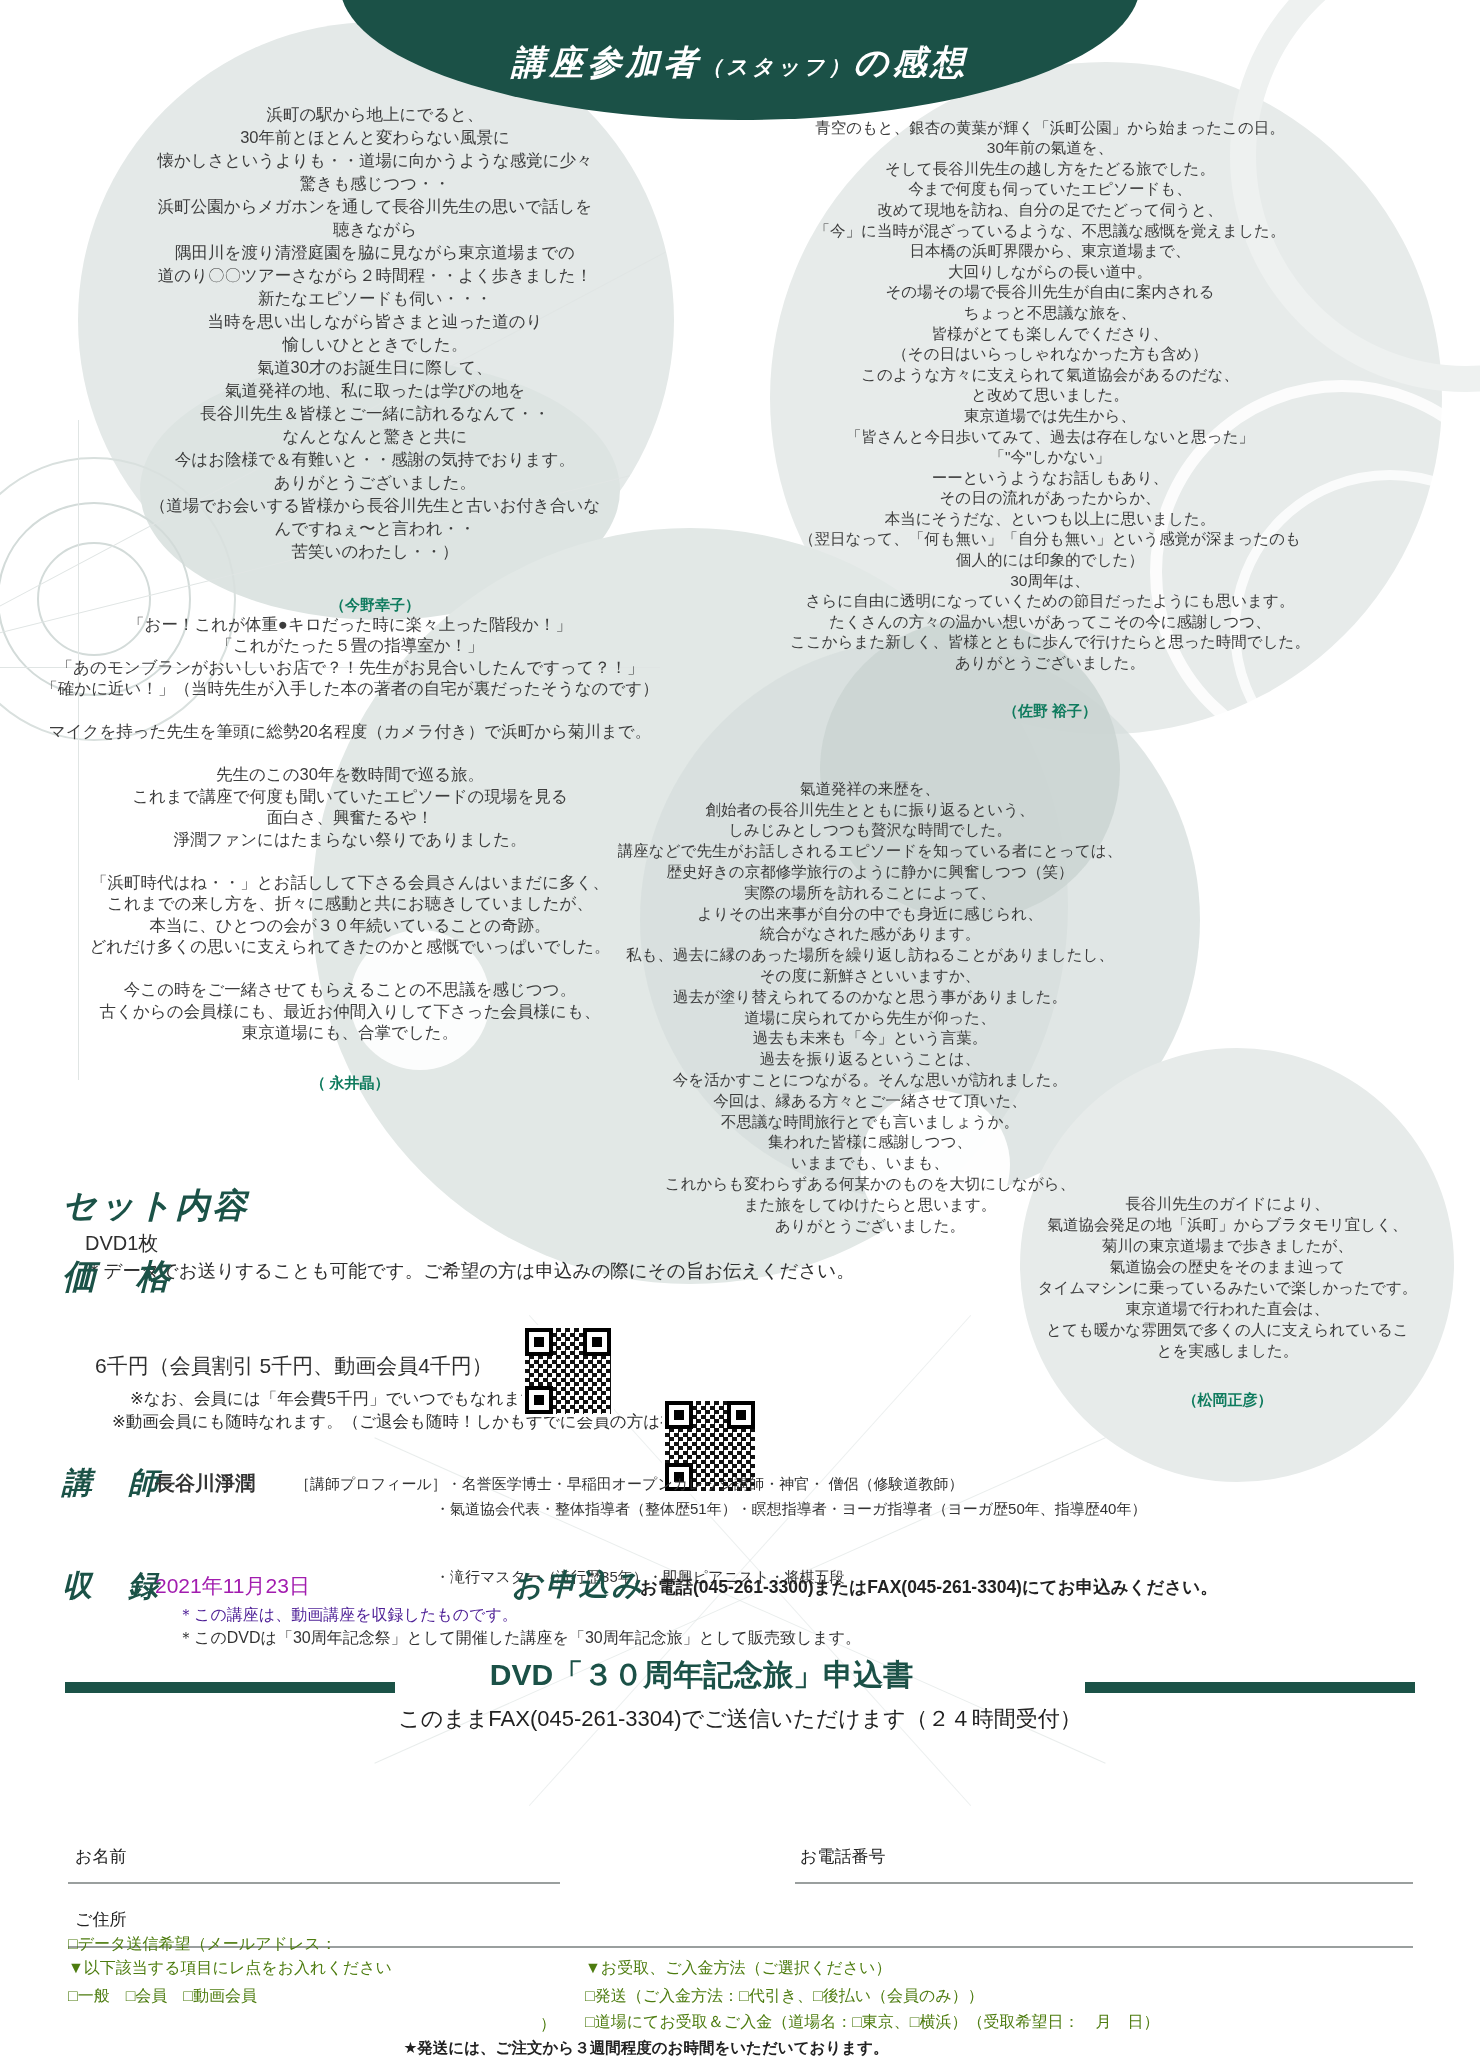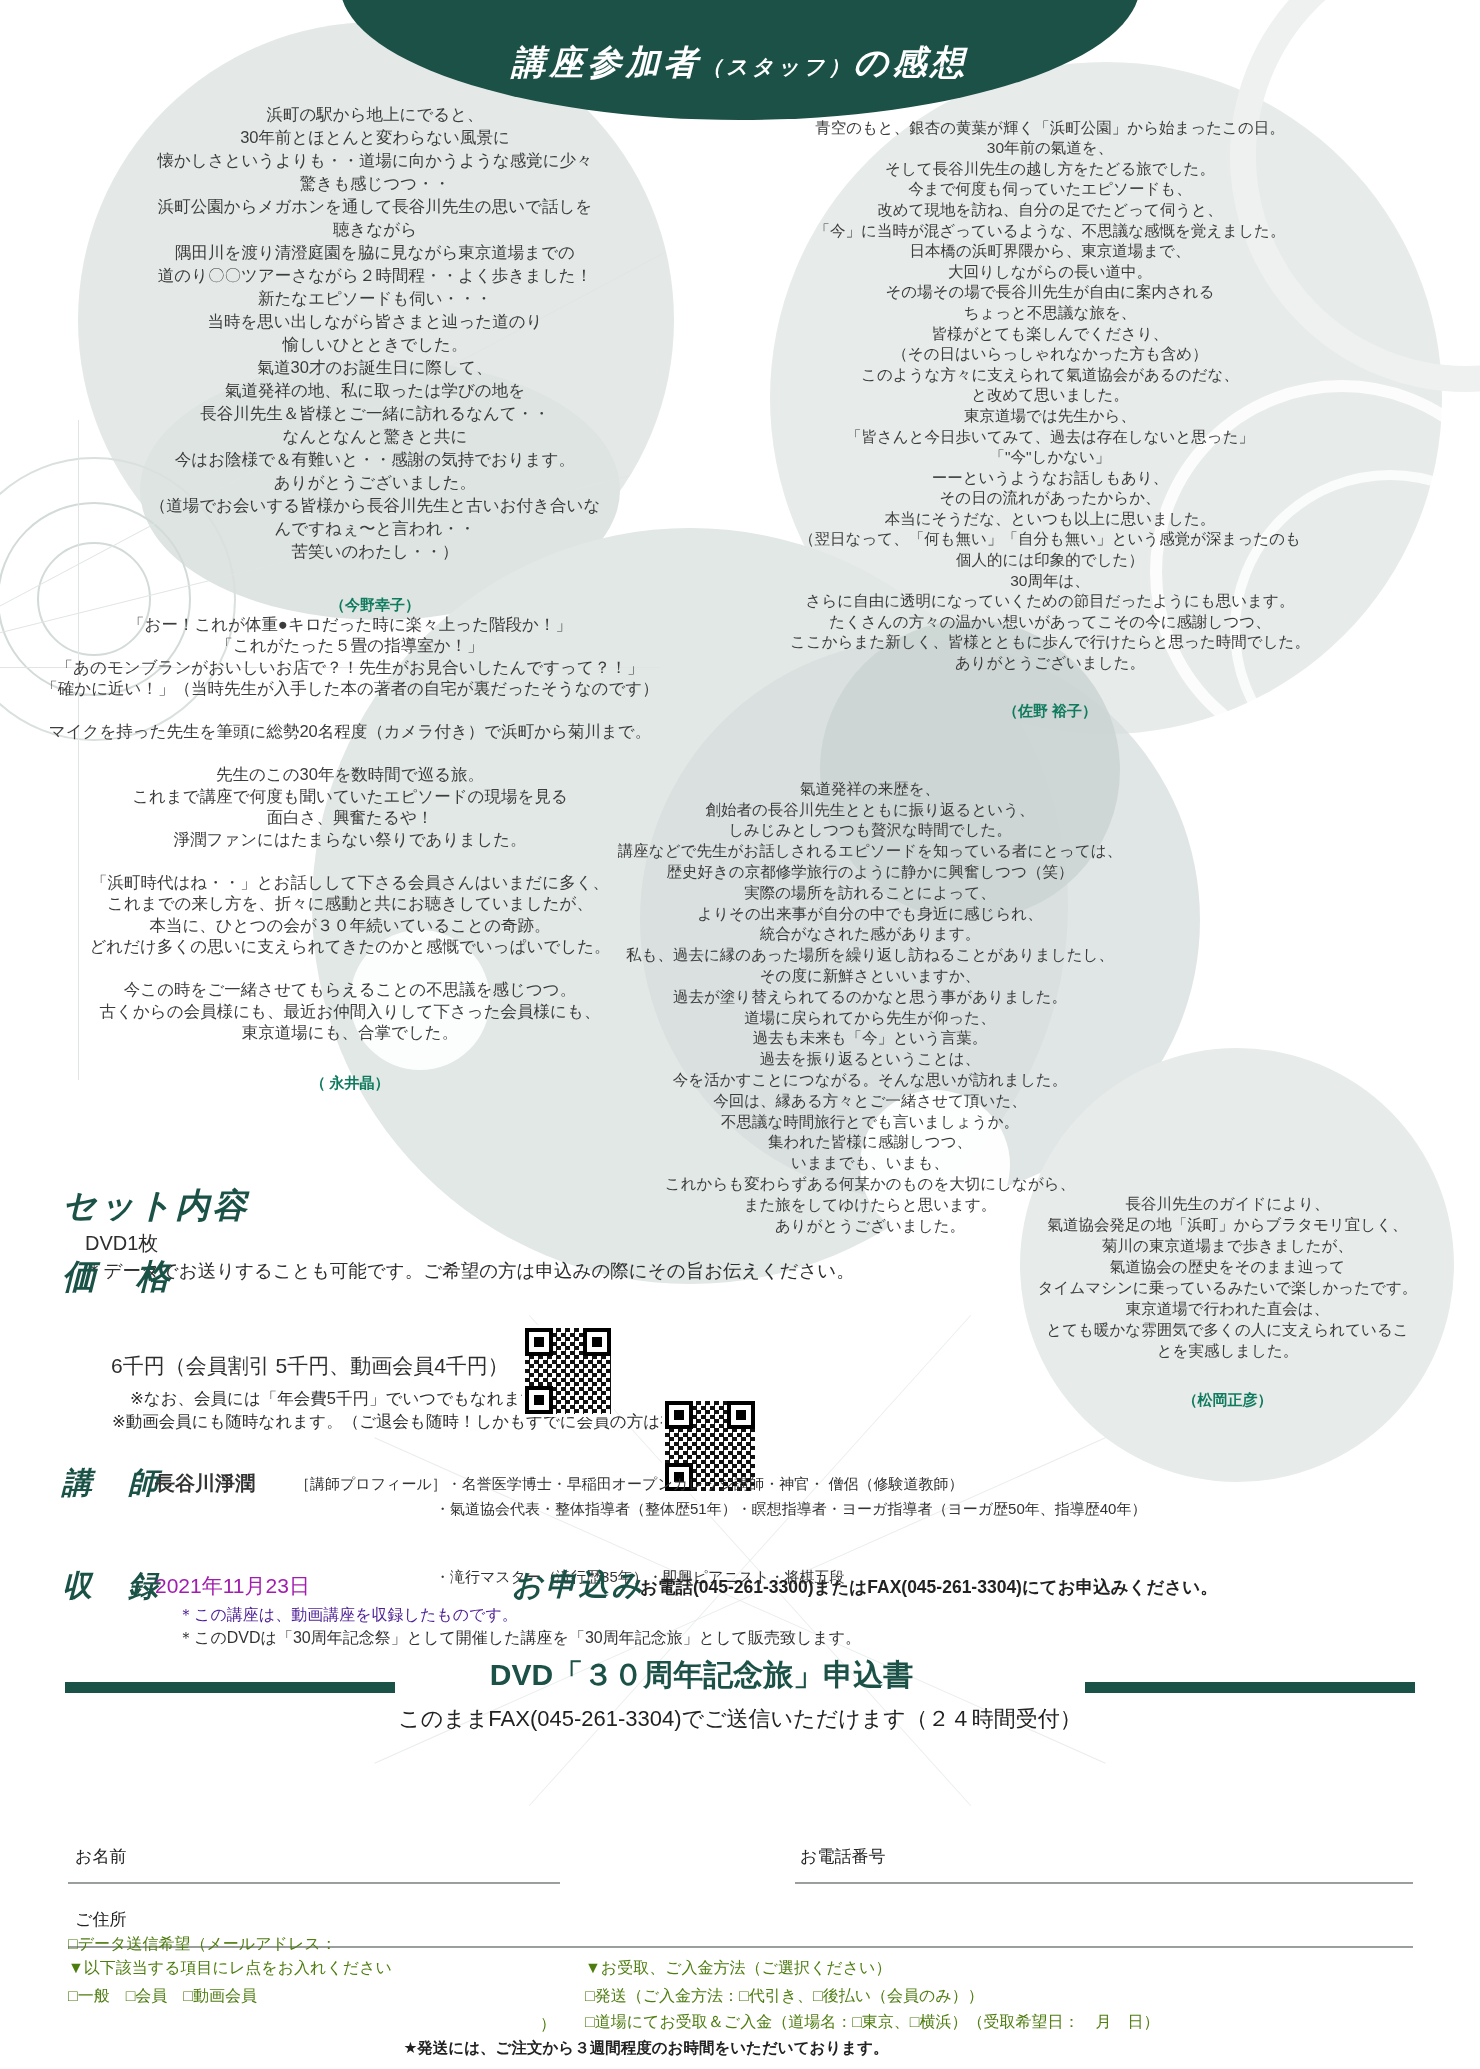--- a/index.html
+++ b/index.html
@@ -180,21 +180,21 @@
 とても暖かな雰囲気で多くの人に支えられているこ
 とを実感しました。</div>
     <div class="tname">（松岡正彦）</div>
   </div>
 
   <div class="sh" style="left:62px;top:1183px;font-size:34px;">セット内容</div>
   <div class="txt" style="left:85px;top:1230px;font-size:20px;color:#2e2e2e;">DVD1枚</div>
   <div class="txt" style="left:85px;top:1258px;font-size:18.5px;color:#2e2e2e;">＊データでお送りすることも可能です。ご希望の方は申込みの際にその旨お伝えください。</div>
 
   <div class="sh" style="left:62px;top:1254px;font-size:34px;">価　格</div>
-  <div class="txt" style="left:95px;top:1352px;font-size:21px;color:#2e2e2e;margin-left:16px;">6千円（会員割引 5千円、動画会員4千円）</div>
+  <div class="txt" style="left:95px;top:1352px;font-size:21px;color:#2e2e2e;">6千円（会員割引 5千円、動画会員4千円）</div>
   <div class="txt" style="left:130px;top:1388px;font-size:16.5px;color:#2e2e2e;">※なお、会員には「年会費5千円」でいつでもなれます。</div>
   <div class="txt" style="left:112px;top:1411px;font-size:16.5px;color:#2e2e2e;">※動画会員にも随時なれます。（ご退会も随時！しかもすでに会員の方は初月無料）</div>
 
   <div class="qr" style="left:522px;top:1325px;width:92px;height:92px;">
     <div class="mod"></div>
     <div class="eye e1"></div>
     <div class="eye e2"></div>
     <div class="eye e3"></div>
   </div>
   <div class="qr" style="left:662px;top:1398px;width:96px;height:96px;">

